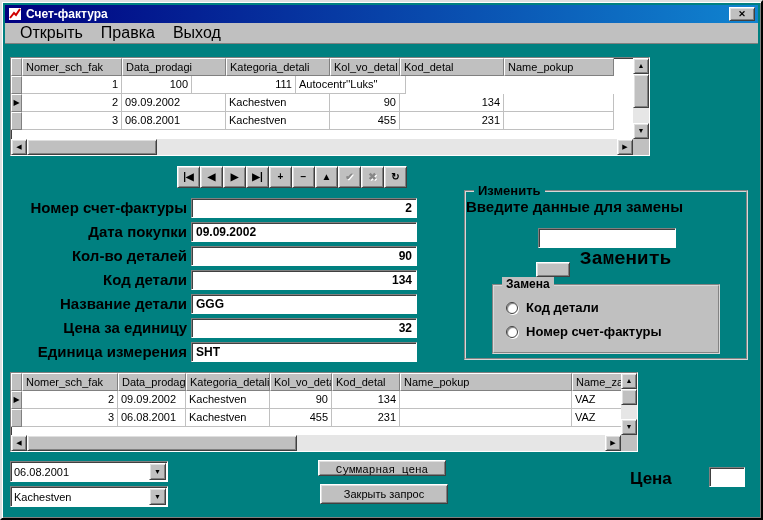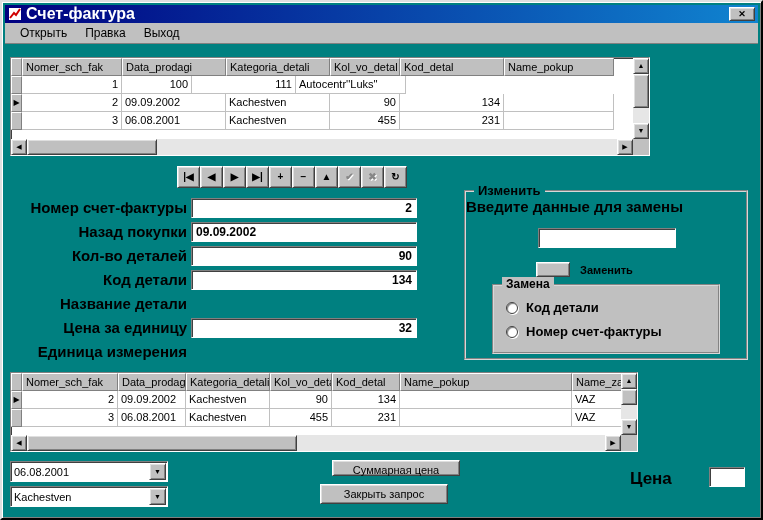--- a/index.html
+++ b/index.html
@@ -19,26 +19,26 @@
   }
   .sunken {
     background: #fff; border: 1px solid; border-color: #808080 #fff #fff #808080;
     box-shadow: inset 1px 1px 0 #404040;
   }
   .titlebar {
     position:absolute; left:3px; top:3px; right:3px; height:18px;
     background: linear-gradient(to right,#000080,#1084d0);
     display:flex; align-items:center; padding:0 3px;
   }
-  .title { color:#fff; font-weight:700; font-size:16px; margin-left:4px; white-space:nowrap; }
+  .title { color:#fff; font-weight:700; font-size:12px; margin-left:4px; white-space:nowrap; }
   .tbtn { margin-left:auto; width:26px; height:14px; font-size:9px; line-height:12px; text-align:center; font-weight:700; }
   .menubar {
     position:absolute; left:3px; top:21px; right:3px; height:21px;
     background:#c0c0c0; border-bottom:1px solid #808080;
-    display:flex; align-items:center; padding-left:6px; font-size:12px;
+    display:flex; align-items:center; padding-left:6px; font-size:16px;
   }
   .menuitem { padding:3px 9px; }
   .grid { position:absolute; overflow:hidden; }
   .grow { display:flex; height:18px; }
   .gcell {
     border-right:1px solid #c0c0c0; border-bottom:1px solid #c0c0c0;
     font-size:11px; line-height:16px; padding:0 3px; overflow:hidden; white-space:nowrap;
   }
   .ghd {
     background:#c0c0c0; border:1px solid; border-color:#fff #808080 #808080 #fff;
@@ -146,37 +146,39 @@
     <div class="navbtn raised" style="left:92px">+</div>
     <div class="navbtn raised" style="left:115px">−</div>
     <div class="navbtn raised" style="left:138px">▲</div>
     <div class="navbtn raised disabled" style="left:161px">✔</div>
     <div class="navbtn raised disabled" style="left:184px">✖</div>
     <div class="navbtn raised" style="left:207px">↻</div>
   </div>
 
   <div class="flabel" style="top:196px">Номер счет-фактуры</div>
   <input class="fedit sunken ar" style="top: 196px;" value="2">
-  <div class="flabel" style="top:220px">Назад покупки</div>
+  <div class="flabel" style="top:220px">Дата покупки</div>
   <input class="fedit sunken" style="top: 220px;" value="09.09.2002">
   <div class="flabel" style="top:244px">Кол-во деталей</div>
   <input class="fedit sunken ar" style="top: 244px;" value="90">
   <div class="flabel" style="top:268px">Код детали</div>
   <input class="fedit sunken ar" style="top: 268px;" value="134">
   <div class="flabel" style="top:292px">Название детали</div>
+  <input class="fedit sunken" style="top: 292px;" value="GGG">
   <div class="flabel" style="top:316px">Цена за единицу</div>
   <input class="fedit sunken ar" style="top: 316px;" value="32">
   <div class="flabel" style="top:340px">Единица измерения</div>
+  <input class="fedit sunken" style="top: 340px;" value="SHT">
 
   <div class="gbox" style="left:462px;top:188px;width:284px;height:170px;">
     <span class="gcap" style="background:#008080;">Изменить</span>
     <div class="abs" style="left:0;top:6px;width:100%;text-align:left;font-size:15px;font-weight:700;">Введите данные для замены</div>
     <input class="sunken abs" style="left: 72px; top: 36px; width: 138px; height: 20px; font-family: &quot;Liberation Sans&quot;, sans-serif; font-size: 12px; padding: 1px 4px;" value="">
     <div class="raised btn abs" style="left:70px;top:70px;width:34px;height:15px;"></div>
-    <div class="abs" style="left:114px;top:72px;font-size:11px;font-weight:700;">Заменить</div>
+    <div class="abs" style="left:114px;top:56px;font-size:19px;font-weight:700;font-family:Liberation Mono, monospace;">Заменить</div>
     <div class="gbox" style="left:26px;top:92px;width:228px;height:70px;background:#c0c0c0;">
       <span class="gcap" style="background:#c0c0c0;font-size:12px;">Замена</span>
       <span class="radio" style="left:12px;top:16px;"></span>
       <span class="rlabel" style="left:32px;top:14px;">Код детали</span>
       <span class="radio" style="left:12px;top:40px;"></span>
       <span class="rlabel" style="left:32px;top:38px;">Номер счет-фактуры</span>
     </div>
   </div>
 
   <div class="grid sunken" style="left:8px;top:370px;width:628px;height:80px;">
@@ -225,19 +227,19 @@
 
   <div class="combo sunken" style="left:8px;top:459px;width:158px;">
     <span class="txt">06.08.2001</span>
     <span class="combobtn raised">▼</span>
   </div>
   <div class="combo sunken" style="left:8px;top:484px;width:158px;">
     <span class="txt">Kachestven</span>
     <span class="combobtn raised">▼</span>
   </div>
 
-  <div class="btn raised abs" style="left:330px;top:458px;width:128px;height:16px;line-height:18px;">Суммарная цена</div>
+  <div class="btn raised abs" style="left:316px;top:458px;width:128px;height:16px;line-height:18px;font-family:Liberation Mono, monospace;">Суммарная цена</div>
   <div class="btn raised abs" style="left:318px;top:482px;width:128px;height:20px;line-height:18px;">Закрыть запрос</div>
 
   <div class="abs" style="left:628px;top:467px;font-size:17px;font-weight:700;">Цена</div>
   <input class="sunken abs" style="left: 707px; top: 465px; width: 36px; height: 20px; font-family: &quot;Liberation Sans&quot;, sans-serif; font-size: 12px; padding: 1px 3px;" value="">
 
 </div>
 
 </body></html>

